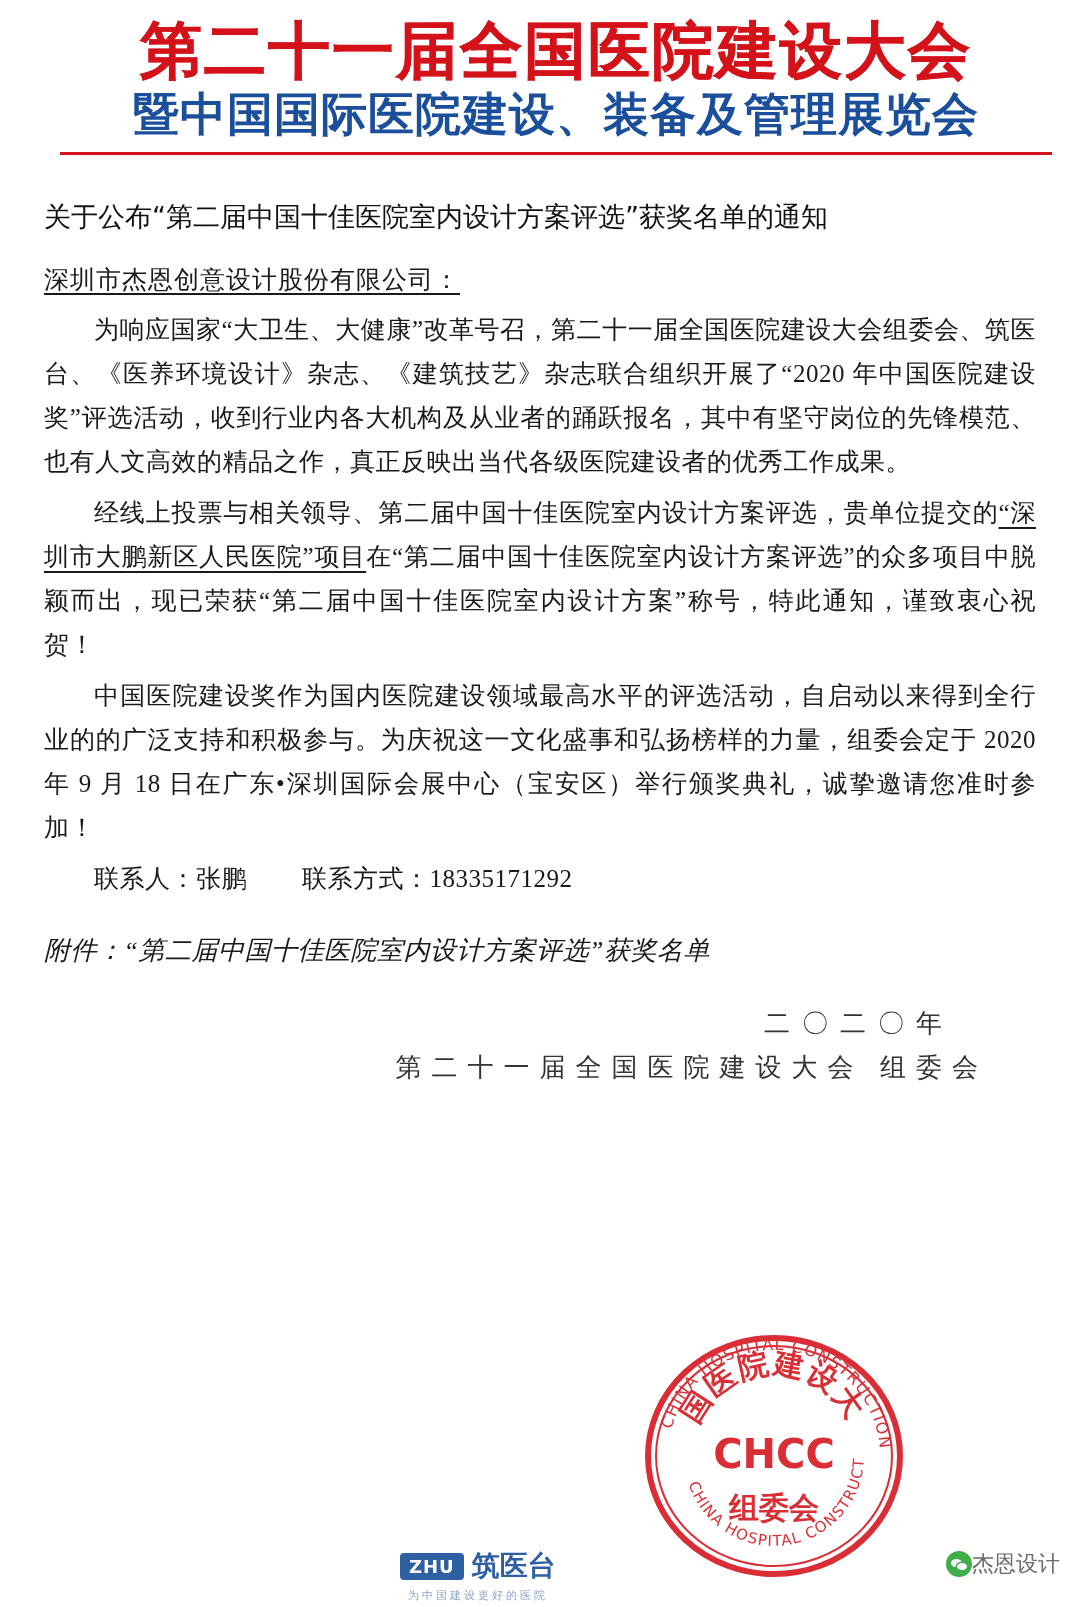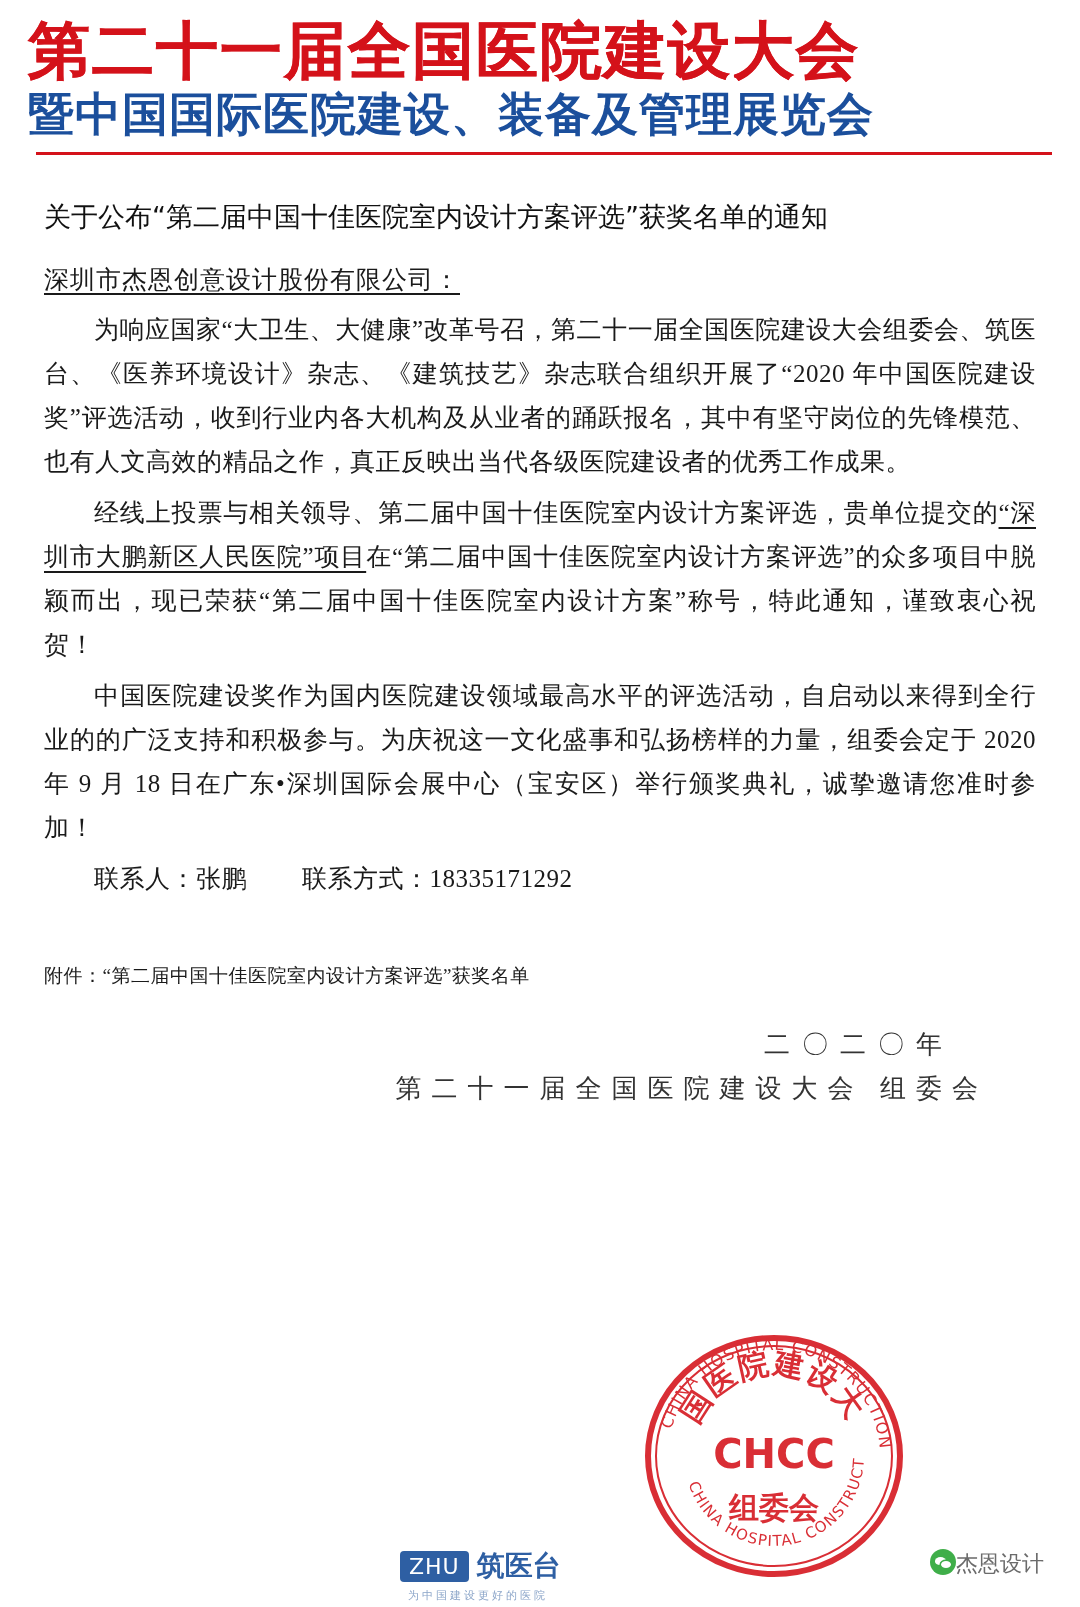--- a/index.html
+++ b/index.html
@@ -13,21 +13,22 @@
     position: relative;
     font-family: "Liberation Serif", "DejaVu Serif", serif;
     color: #1a1a1a;
     overflow: hidden;
   }
 
   
   .banner {
     position: relative;
     padding: 18px 20px 8px 28px;
-    text-align: left;
+    text-align: center;
+    margin-left: 24px;
   }
   .banner-line1 {
     font-family: "DejaVu Sans", "Liberation Sans", sans-serif;
     font-weight: bold;
     font-size: 62px;
     line-height: 1.08;
     color: #d4121a;
     letter-spacing: 2px;
     white-space: nowrap;
     -webkit-text-stroke: 0.5px #d4121a;
@@ -85,23 +86,24 @@
   .contact {
     font-size: 25px;
     line-height: 1.75;
     margin: 6px 0 0 0;
     text-indent: 2em;
     letter-spacing: 0.5px;
   }
   .contact .gap { display: inline-block; width: 2.2em; }
 
   .attachment {
-    font-size: 19px;
-    margin: 62px 0 0 0;
+    font-size: 26px;
+    margin: 32px 0 0 0;
     letter-spacing: 0.5px;
+    font-style: italic;
   }
 
   
   .sign {
     margin-top: 34px;
     text-align: right;
     padding-right: 48px;
     position: relative;
     z-index: 1;
   }
@@ -146,22 +148,22 @@
     left: 400px;
     bottom: 14px;
     display: flex;
     align-items: center;
     gap: 8px;
   }
   .zhu-badge {
     background: #2e5fa3;
     color: #fff;
     font-family: "DejaVu Sans", "Liberation Sans", sans-serif;
-    font-weight: normal;
-    font-size: 22px;
+    font-weight: bold;
+    font-size: 18px;
     padding: 3px 9px;
     border-radius: 4px;
     letter-spacing: 1px;
   }
   .zhu-name {
     font-family: "DejaVu Sans", "Liberation Sans", sans-serif;
     font-weight: bold;
     font-size: 28px;
     color: #2e5fa3;
   }
@@ -169,23 +171,24 @@
     position: absolute;
     left: 408px;
     bottom: -4px;
     font-family: "DejaVu Sans", "Liberation Sans", sans-serif;
     font-size: 11px;
     color: #8aa4c8;
     letter-spacing: 3px;
   }
   .footer-right {
     position: absolute;
-    right: 36px;
+    right: 20px;
     bottom: 20px;
     display: flex;
+    align-items: center;
   }
   .wechat-icon {
     width: 26px; height: 26px;
     border-radius: 50%;
     background: #3fae49;
     position: relative;
   }
   .wechat-icon::before {
     content: "";
     position: absolute;

